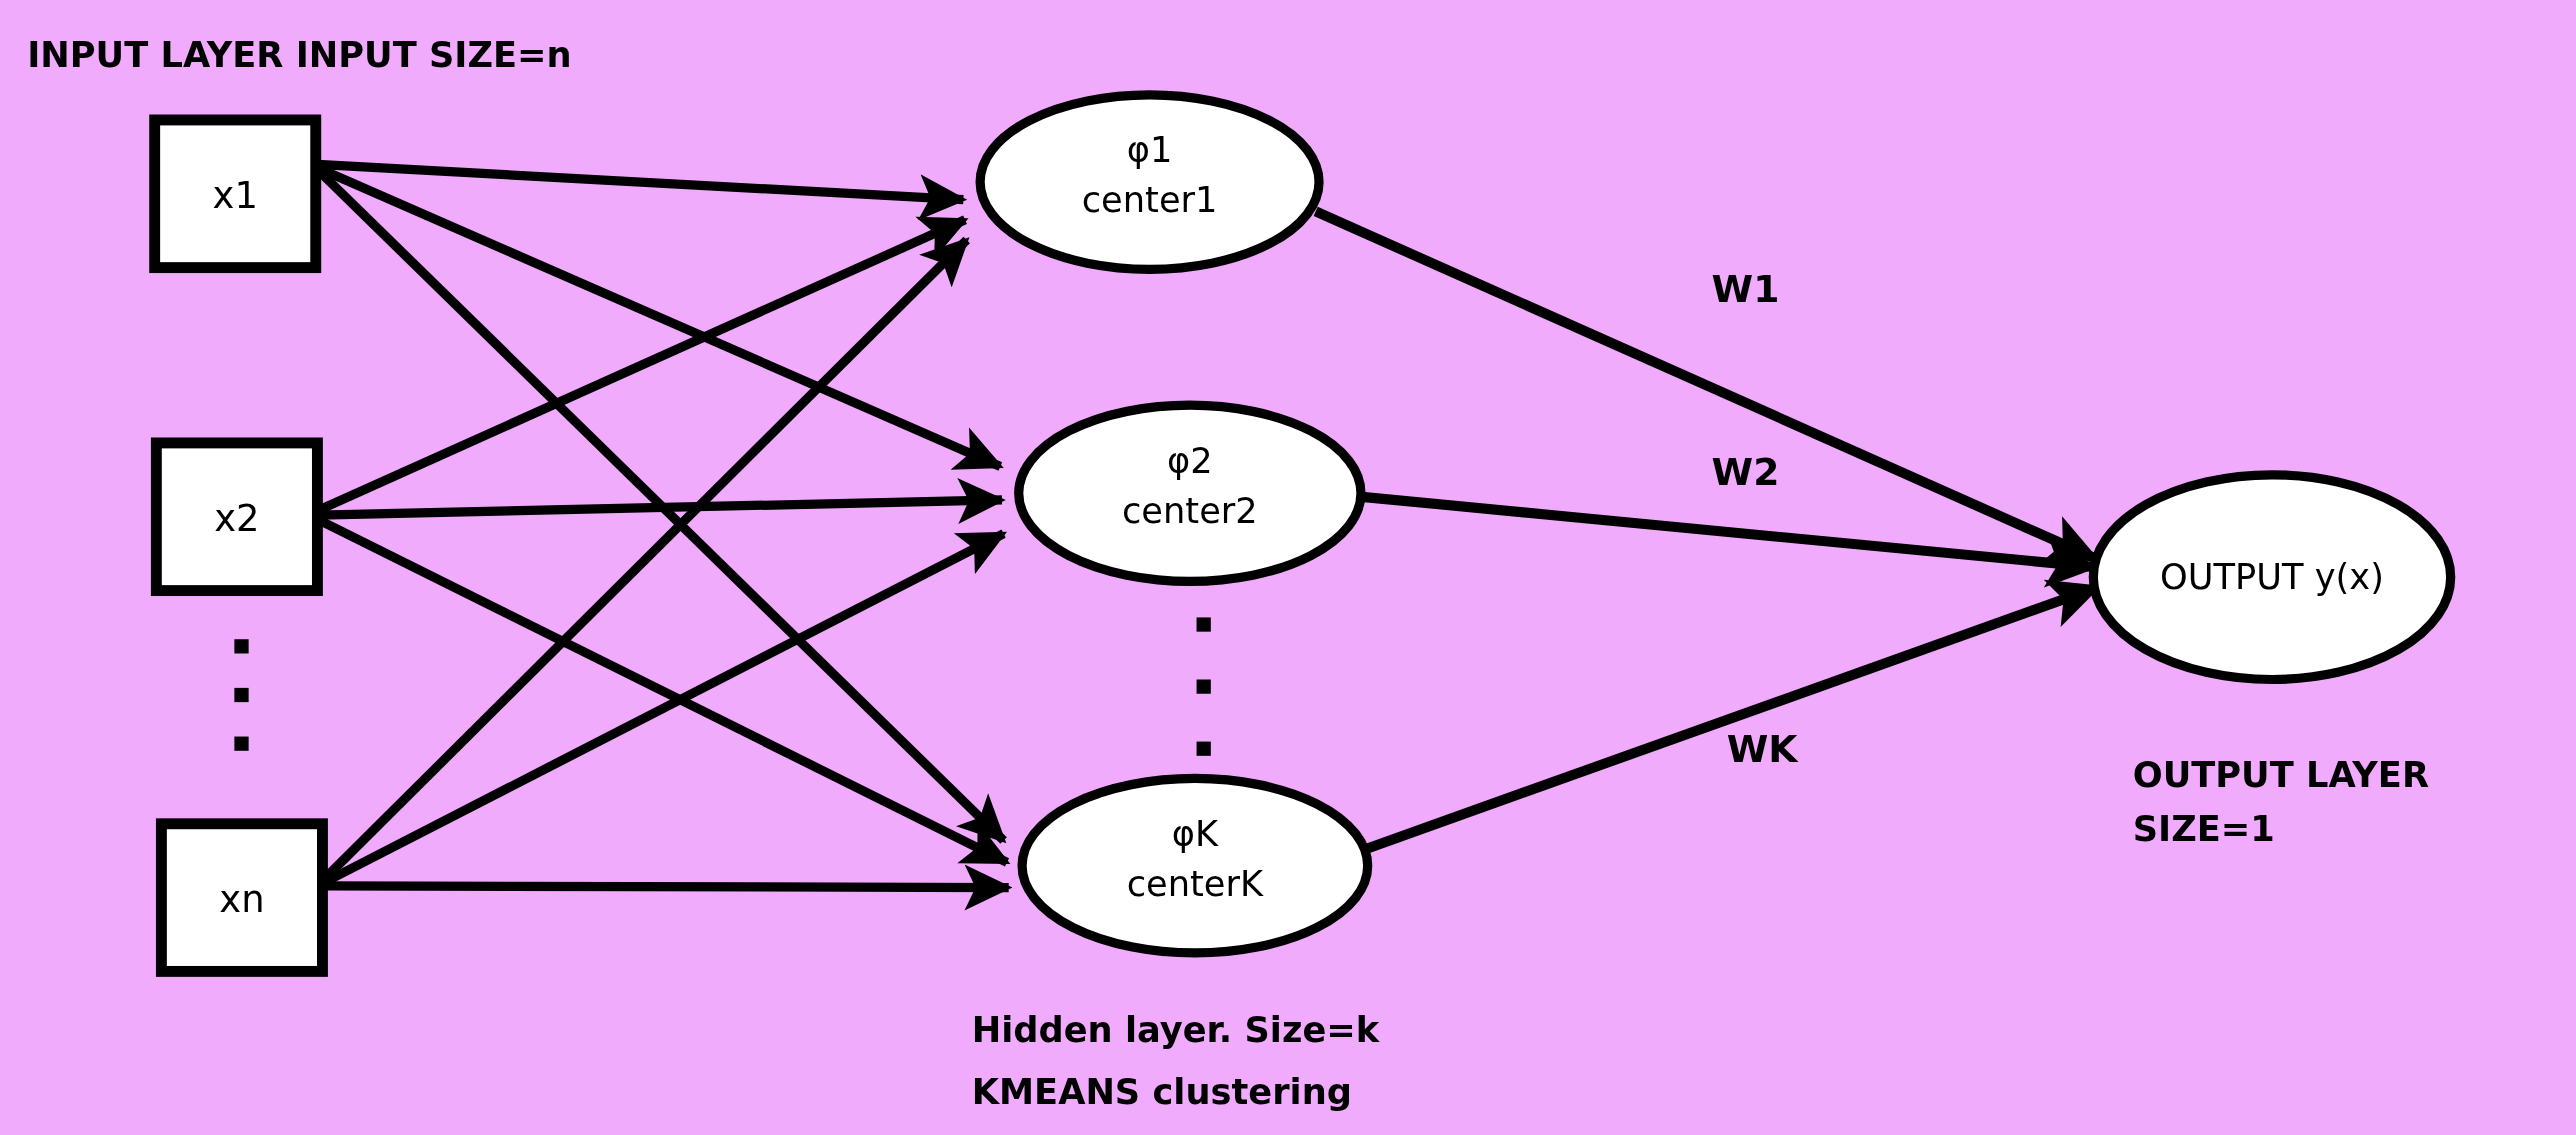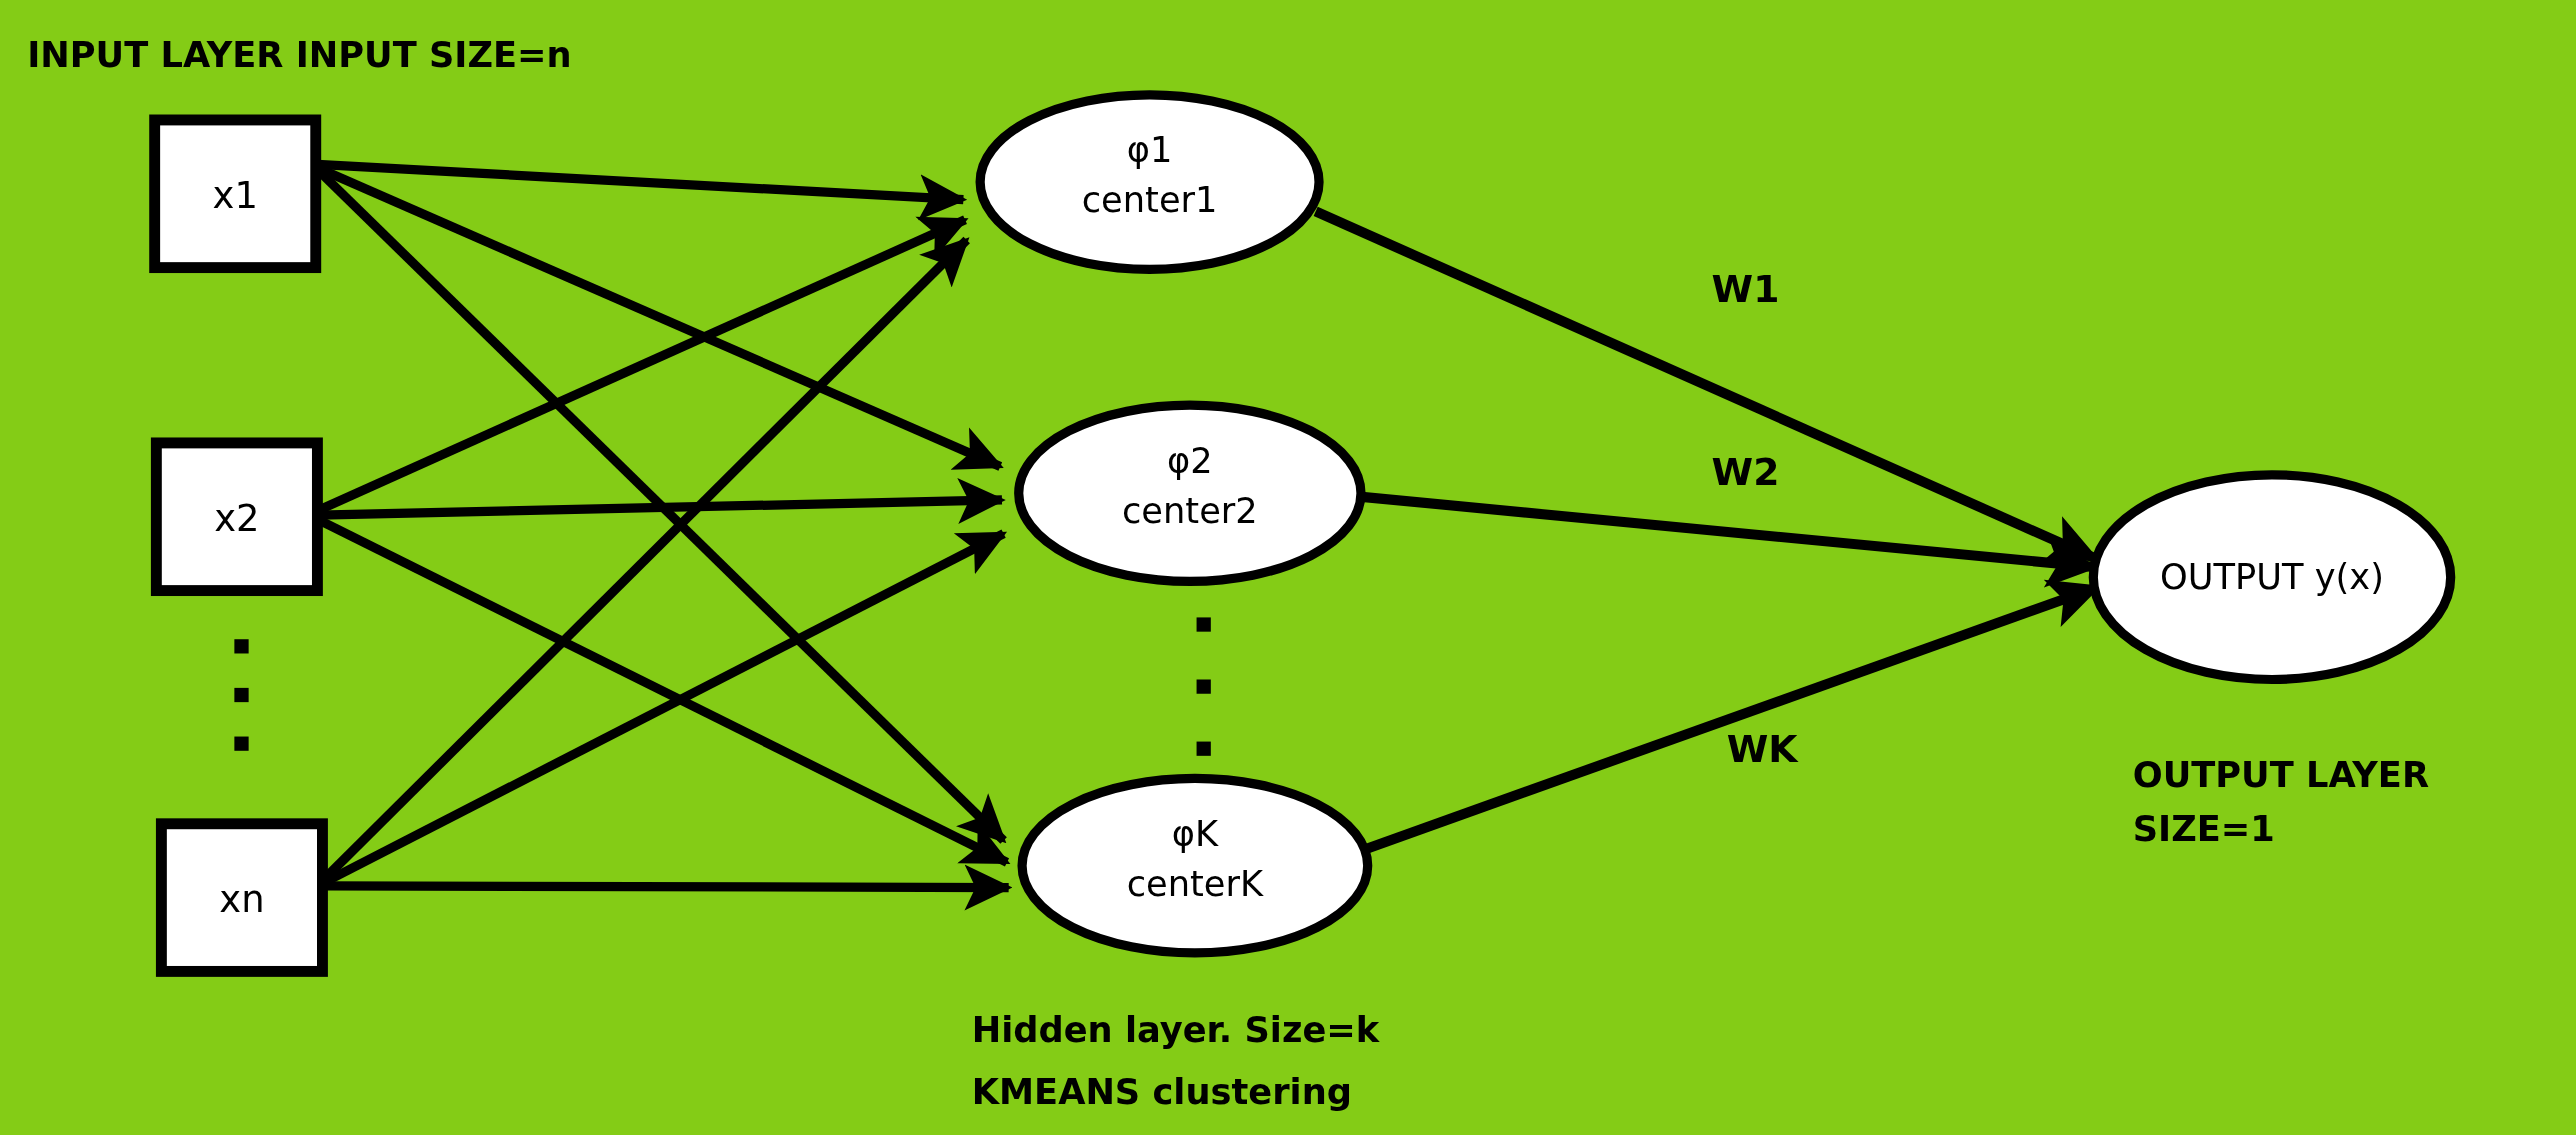--- a/index.html
+++ b/index.html
@@ -5,21 +5,21 @@
 <style>
   html, body {
     margin: 0;
     padding: 0;
     background: #ffffff;
   }
   #stage {
     position: relative;
     width: 2576px;
     height: 1135px;
-    background: #84cc16;
+    background: #f0abfc;
     overflow: hidden;
     font-family: "DejaVu Sans", sans-serif;
   }
   #diagram {
     position: absolute;
     inset: 0;
     width: 2576px;
     height: 1135px;
     display: block;
   }

